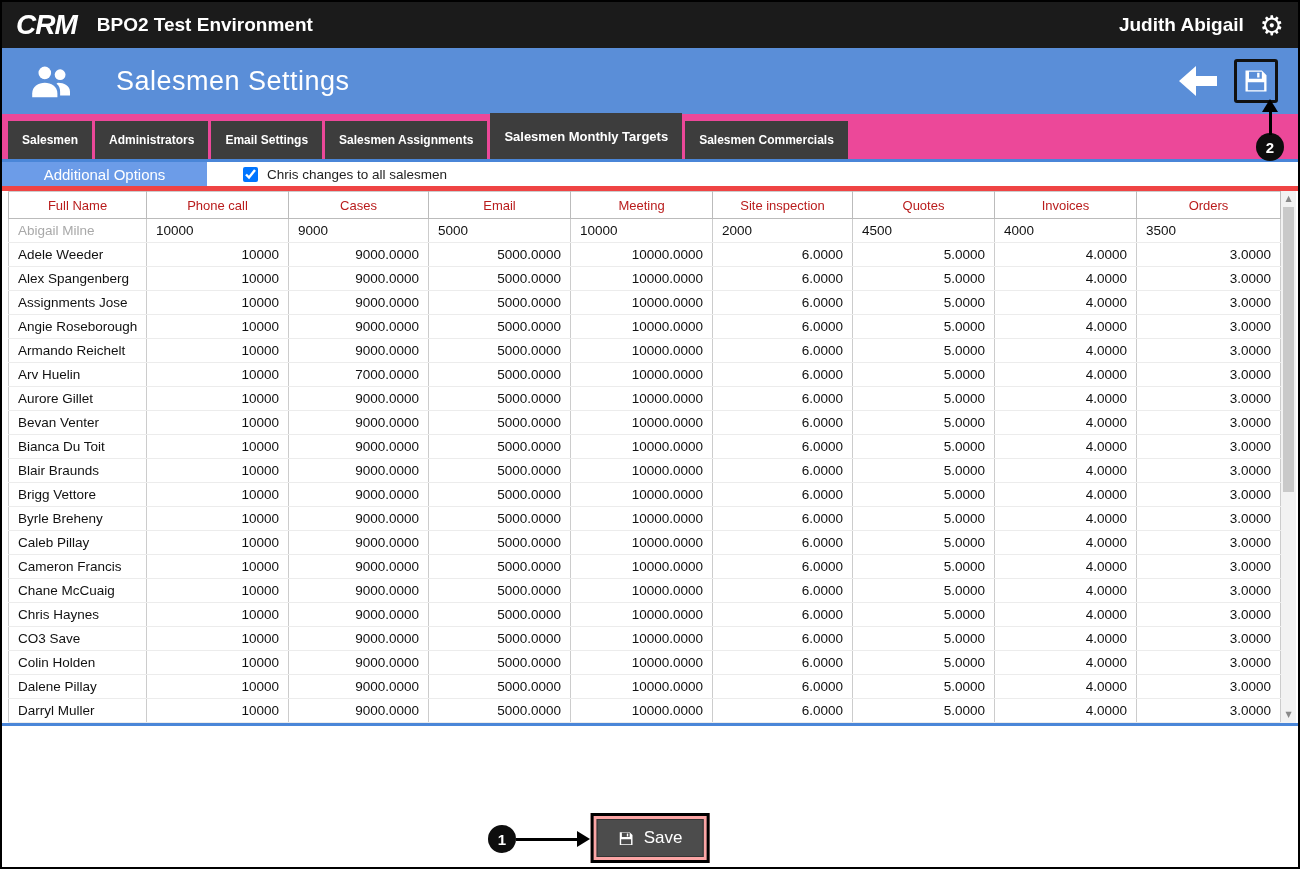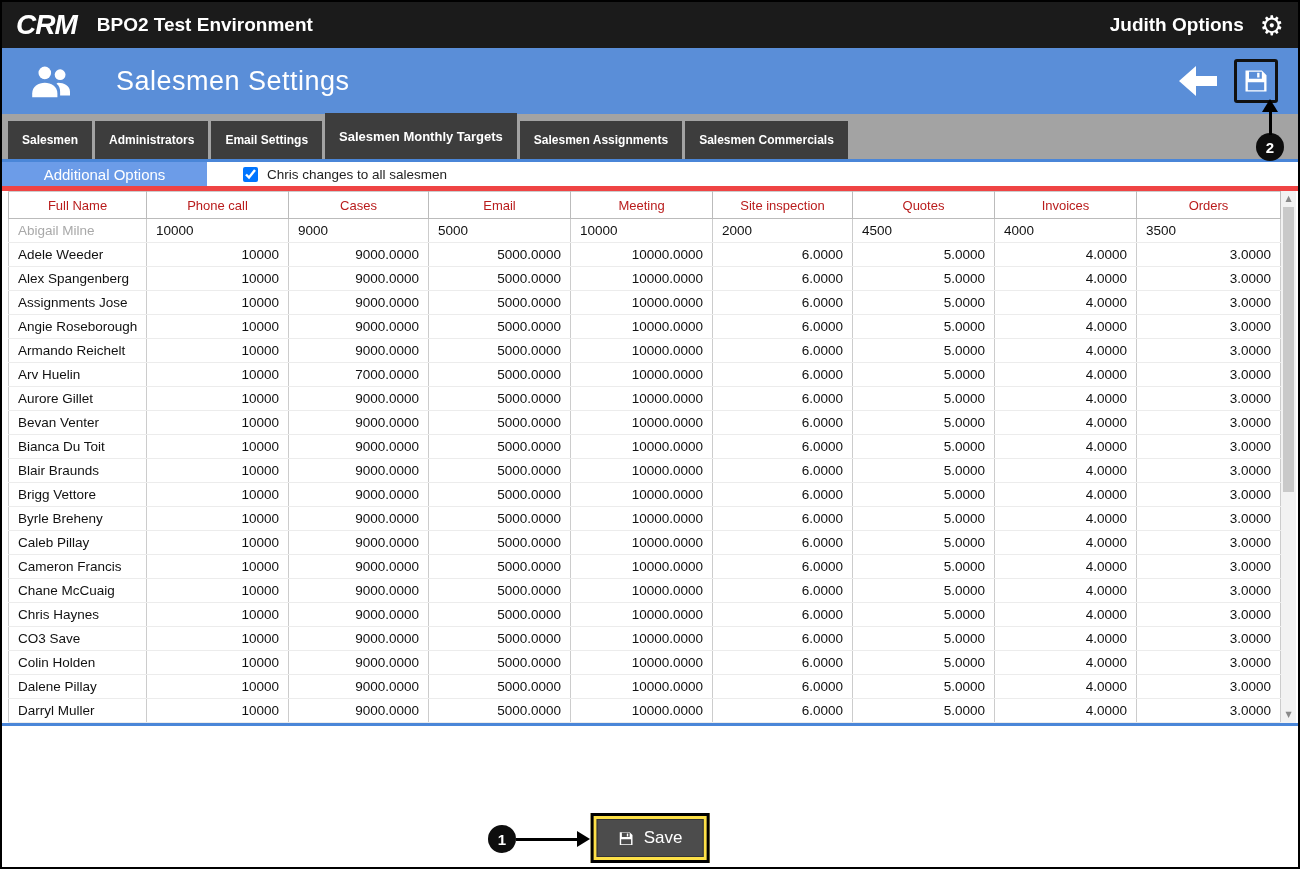--- a/index.html
+++ b/index.html
@@ -34,21 +34,21 @@
   .blue-right { margin-left: auto; display: flex; align-items: center; gap: 14px; }
   .back-arrow { width: 44px; height: 34px; cursor: pointer; }
   .save-box {
     width: 44px; height: 44px; border: 3px solid #111; border-radius: 3px;
     display: flex; align-items: center; justify-content: center; cursor: pointer;
     margin-right: 6px;
   }
 
   
   .tabbar {
-    height: 48px; background: #a3a3a3; display: flex; align-items: flex-end;
+    height: 48px; background: #ec4899; display: flex; align-items: flex-end;
     gap: 3px; padding: 0 6px; border-bottom: 3px solid #4a86d8;
   }
   .tab {
     background: #3d3d3d; color: #fff; font-size: 12px; font-weight: bold;
     height: 38px; display: flex; align-items: center; padding: 0 14px;
     cursor: pointer; white-space: nowrap;
   }
   .tab.active { height: 46px; font-size: 13px; }
 
   
@@ -92,21 +92,21 @@
     height: 16px; background: #f2f2f2; color: #8a8a8a; font-size: 8px;
     text-align: center; line-height: 16px; cursor: pointer;
     font-family: "DejaVu Sans", sans-serif;
   }
   .sb-track { flex: 1; position: relative; background: #f2f2f2; }
   .sb-thumb { position: absolute; top: 0; left: 2px; right: 2px; height: 285px; background: #c9c9c9; cursor: pointer; }
 
   
   .save-highlight {
     position: absolute; left: 50%; top: 811px; transform: translateX(-50%);
-    border: 3px solid #000; background: #fde047; padding: 3px; display: inline-block;
+    border: 3px solid #000; background: #fca5a5; padding: 3px; display: inline-block;
   }
   .save-btn {
     background: #4c4c4c; color: #fff; font-size: 17px; border: 1px solid #333;
     padding: 8px 20px; display: flex; align-items: center; gap: 9px; cursor: pointer;
     font-family: "Liberation Sans", sans-serif;
   }
 
   
   .ann-circle {
     position: absolute; width: 28px; height: 28px; border-radius: 50%;
@@ -128,21 +128,21 @@
 </style>
 </head>
 <body>
 
 <div class="page">
 
   <div class="topbar">
     <div class="brand">CRM</div>
     <div class="top-title">BPO2 Test Environment</div>
     <div class="top-right">
-      <div class="user-name">Judith Options</div>
+      <div class="user-name">Judith Abigail</div>
       <div class="gear">⚙</div>
     </div>
   </div>
 
   <div class="bluebar">
     <svg class="people-icon" viewBox="0 0 48 40">
       <circle cx="16" cy="11" r="7" fill="#fff"></circle>
       <circle cx="33" cy="13" r="6" fill="#fff"></circle>
       <path d="M2 34c0-8 7-12 14-12s14 4 14 12v4H2z" fill="#fff"></path>
       <path d="M31 22c6 0 13 3 13 10v4H33v-4c0-4-1-7-4-9 .7-.6 1.3-1 2-1z" fill="#fff"></path>
@@ -157,22 +157,22 @@
           <path fill="#fff" d="M3 3h14l4 4v14H3V3zm3 1v6h11V4H6zm7 1h2v4h-2V5zM5 13v7h14v-7H5z"></path>
         </svg>
       </div>
     </div>
   </div>
 
   <div class="tabbar">
       <div class="tab">Salesmen</div>
       <div class="tab">Administrators</div>
       <div class="tab">Email Settings</div>
+      <div class="tab">Salesmen Assignments</div>
       <div class="tab active">Salesmen Monthly Targets</div>
-      <div class="tab">Salesmen Assignments</div>
       <div class="tab">Salesmen Commercials</div>
     </div>
 
   <div class="options-row">
     <div class="additional-tab">Additional Options</div>
     <div class="apply-wrap">
       <input type="checkbox" checked="" style="">
       <div class="apply-label">Chris changes to all salesmen</div>
     </div>
   </div>

